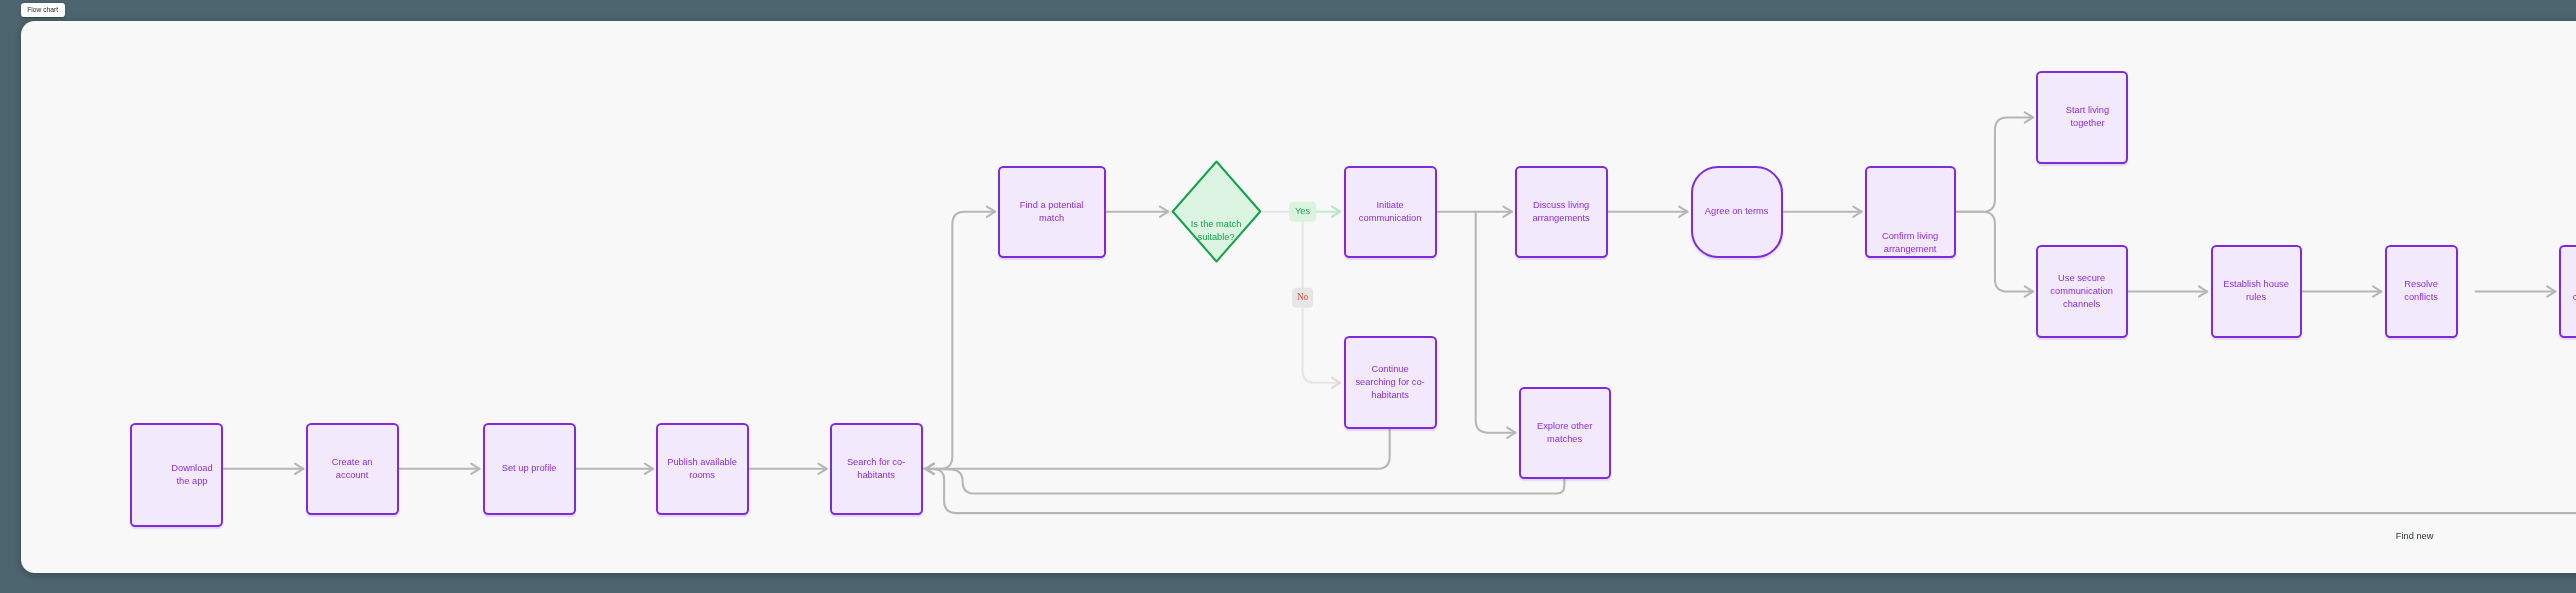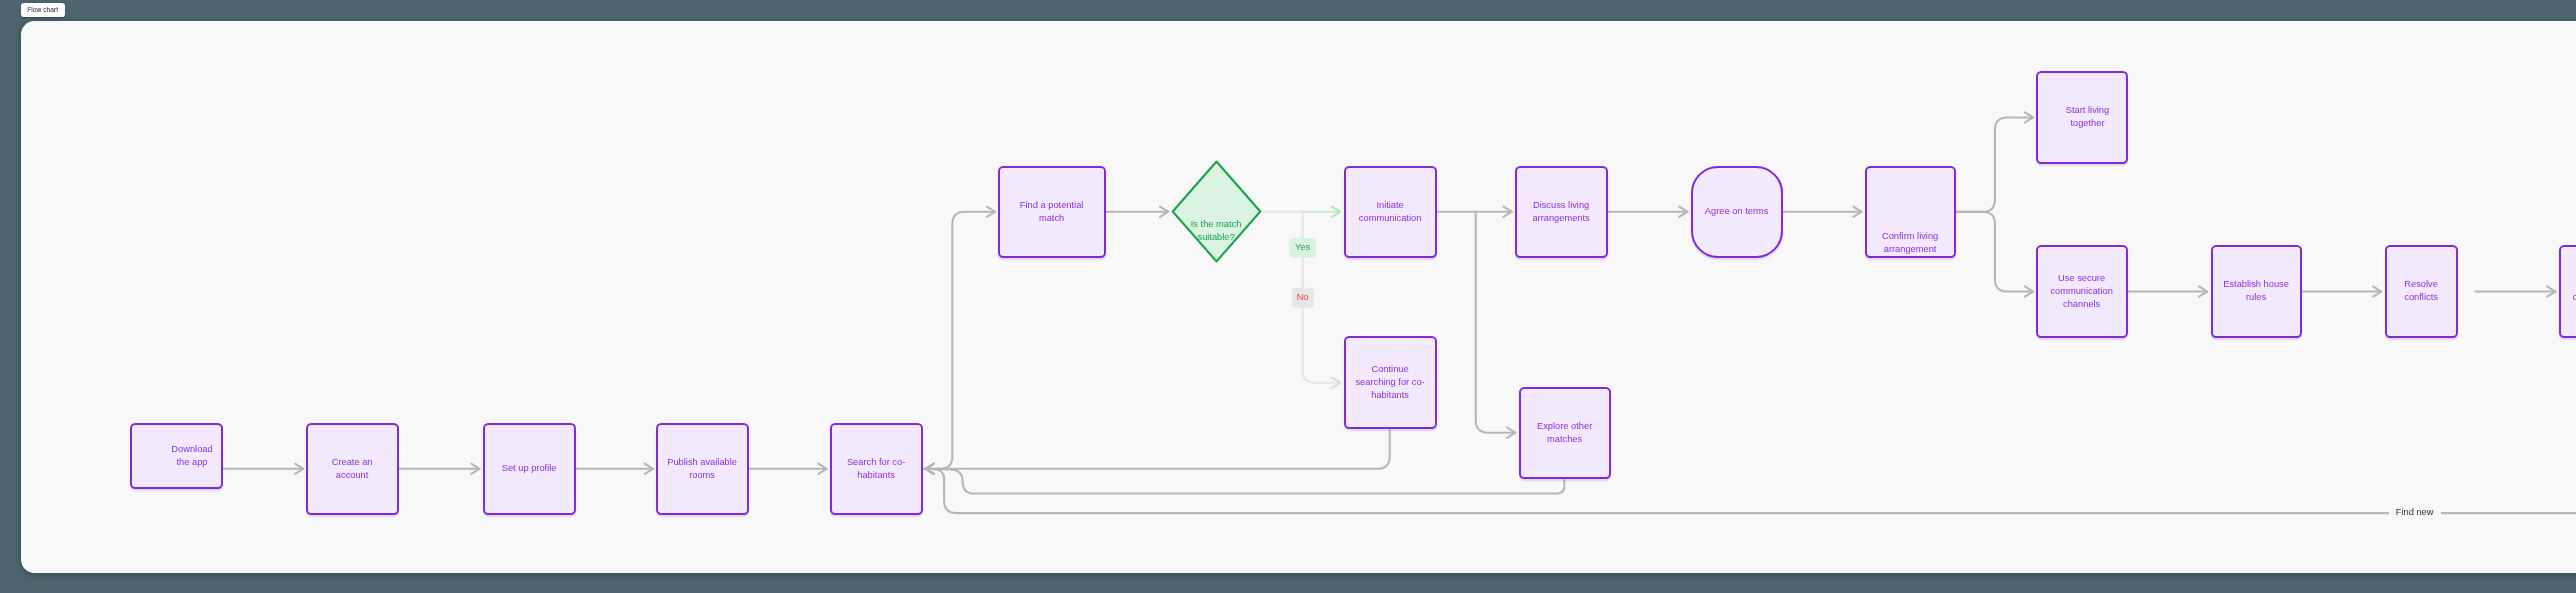--- a/index.html
+++ b/index.html
@@ -89,33 +89,34 @@
     transform: translate(-50%, -50%);
     font-size: 9.3px;
     line-height: 9.3px;
     white-space: nowrap;
     z-index: 3;
   }
   .edge-label.plain {
     background: var(--canvas-bg, #f8f8f9);
     color: #2d3538;
     padding: 3.1px 7.2px;
+    margin-top: 24px;
   }
   .edge-label.yes {
     background: var(--yes-bg, #d9f3de);
     color: var(--yes-green, #2f9e50);
     padding: 5.7px 6.2px;
     border-radius: 4.1px;
-    margin-top: 36px;
   }
   .edge-label.no {
     background: var(--no-bg, #e7e5e5);
     color: var(--no-red, #d64a31);
     padding: 5.7px 5.2px;
     border-radius: 4.1px;
+    font-family: Liberation Serif, serif;
   }
 </style>
 </head>
 <body>
 
 <div class="stage">
   <div class="flow-badge">Flow chart</div>
   <div class="canvas">
     <svg id="edge-layer" viewBox="40 40 5818 1071" xmlns="http://www.w3.org/2000/svg">
         <g>
@@ -208,21 +209,21 @@
         <g>
           <path d="M 5630 906 L 5078 906 Q 5054 906 5054 882 L 5054 661" fill="none" stroke="#b6b6b6" stroke-width="4" stroke-linecap="round"></path>
           <path d="M -16 -10 L 0 0 L -16 10" fill="none" stroke="#b6b6b6" stroke-width="4" stroke-linecap="round" stroke-linejoin="round" transform="translate(5054,661) rotate(-90)"></path>
         </g>
         <g>
           <path d="M 5719 995 L 1856 995 Q 1832 995 1832 971 L 1832 929.02775637732 Q 1832 911 1814 910 L 1796 909" fill="none" stroke="#b6b6b6" stroke-width="4" stroke-linecap="round"></path>
           <path d="M -16 -10 L 0 0 L -16 10" fill="none" stroke="#b6b6b6" stroke-width="4" stroke-linecap="round" stroke-linejoin="round" transform="translate(1796,909) rotate(180)"></path>
         </g>
       </svg>
     <div id="node-layer">
-        <div class="flow-node" style="left: 109px; top: 402px; width: 93px; height: 66px; padding-left: 40px;">
+        <div class="flow-node" style="left: 109px; top: 402px; width: 93px; height: 104px; padding-left: 40px;">
           <span>Download the app</span>
         </div>
         <div class="flow-node" style="left: 285px; top: 402px; width: 93px; height: 92px;">
           <span>Create an account</span>
         </div>
         <div class="flow-node" style="left: 462px; top: 402px; width: 93px; height: 92px;">
           <span>Set up profile</span>
         </div>
         <div class="flow-node" style="left: 635px; top: 402px; width: 93px; height: 92px;">
           <span>Publish available rooms</span>

